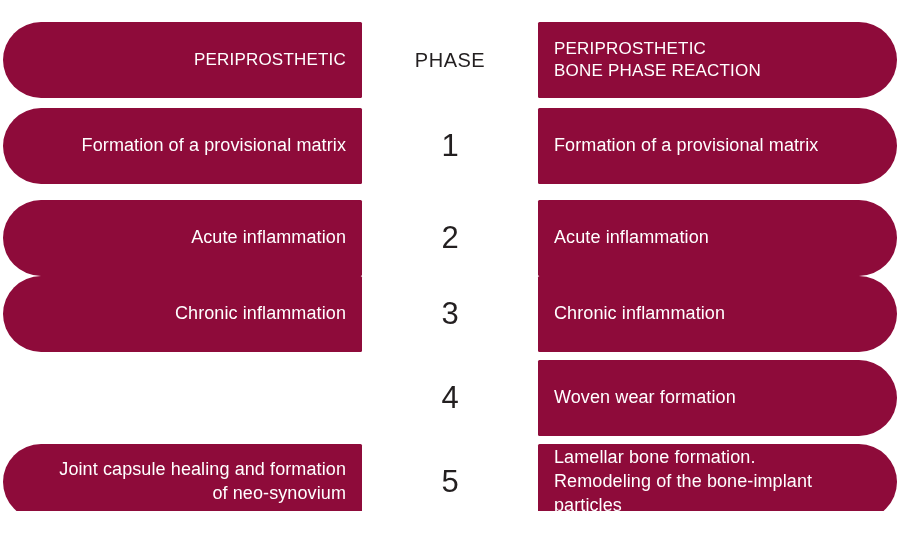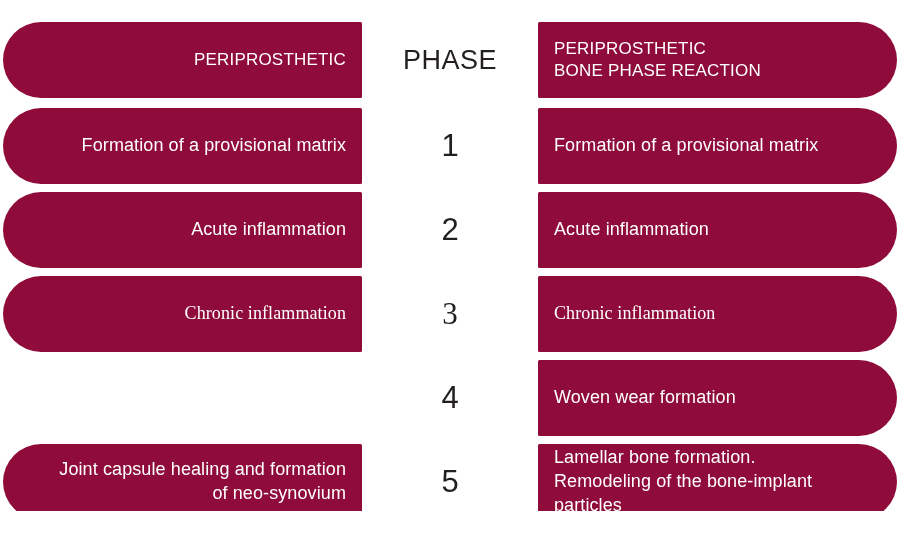--- a/index.html
+++ b/index.html
@@ -77,21 +77,21 @@
     top: 0;
     left: 362px;
     width: 176px;
     height: 100%;
     display: flex;
     align-items: center;
     justify-content: center;
     color: #231f20;
   }
   .phase-title {
-    font-size: 27px;
+    font-size: 20px;
     letter-spacing: 0.5px;
     color: #231f20;
   }
   .phase-number {
     font-size: 31px;
     color: #231f20;
   }
 </style>
 </head>
 <body>
@@ -123,33 +123,33 @@
       <div class="bar-text">Formation of a provisional matrix</div>
     </div>
     <div class="phase-cell">
       <span class="phase-number">1</span>
     </div>
     <div class="bar bar-right">
       <div class="bar-text">Formation of a provisional matrix</div>
     </div>
   </div>
 
-  <div class="row" style="top:192px; height:76px;">
+  <div class="row" style="top:200px; height:76px;">
     <div class="bar bar-left">
       <div class="bar-text">Acute inflammation</div>
     </div>
     <div class="phase-cell">
       <span class="phase-number">2</span>
     </div>
     <div class="bar bar-right">
       <div class="bar-text">Acute inflammation</div>
     </div>
   </div>
 
-  <div class="row" style="top:276px; height:76px;font-family:Liberation Serif, serif;">
+  <div class="row" style="top:276px; height:76px;">
     <div class="bar bar-left">
       <div class="bar-text">Chronic inflammation</div>
     </div>
     <div class="phase-cell">
       <span class="phase-number">3</span>
     </div>
     <div class="bar bar-right">
       <div class="bar-text">Chronic inflammation</div>
     </div>
   </div>

